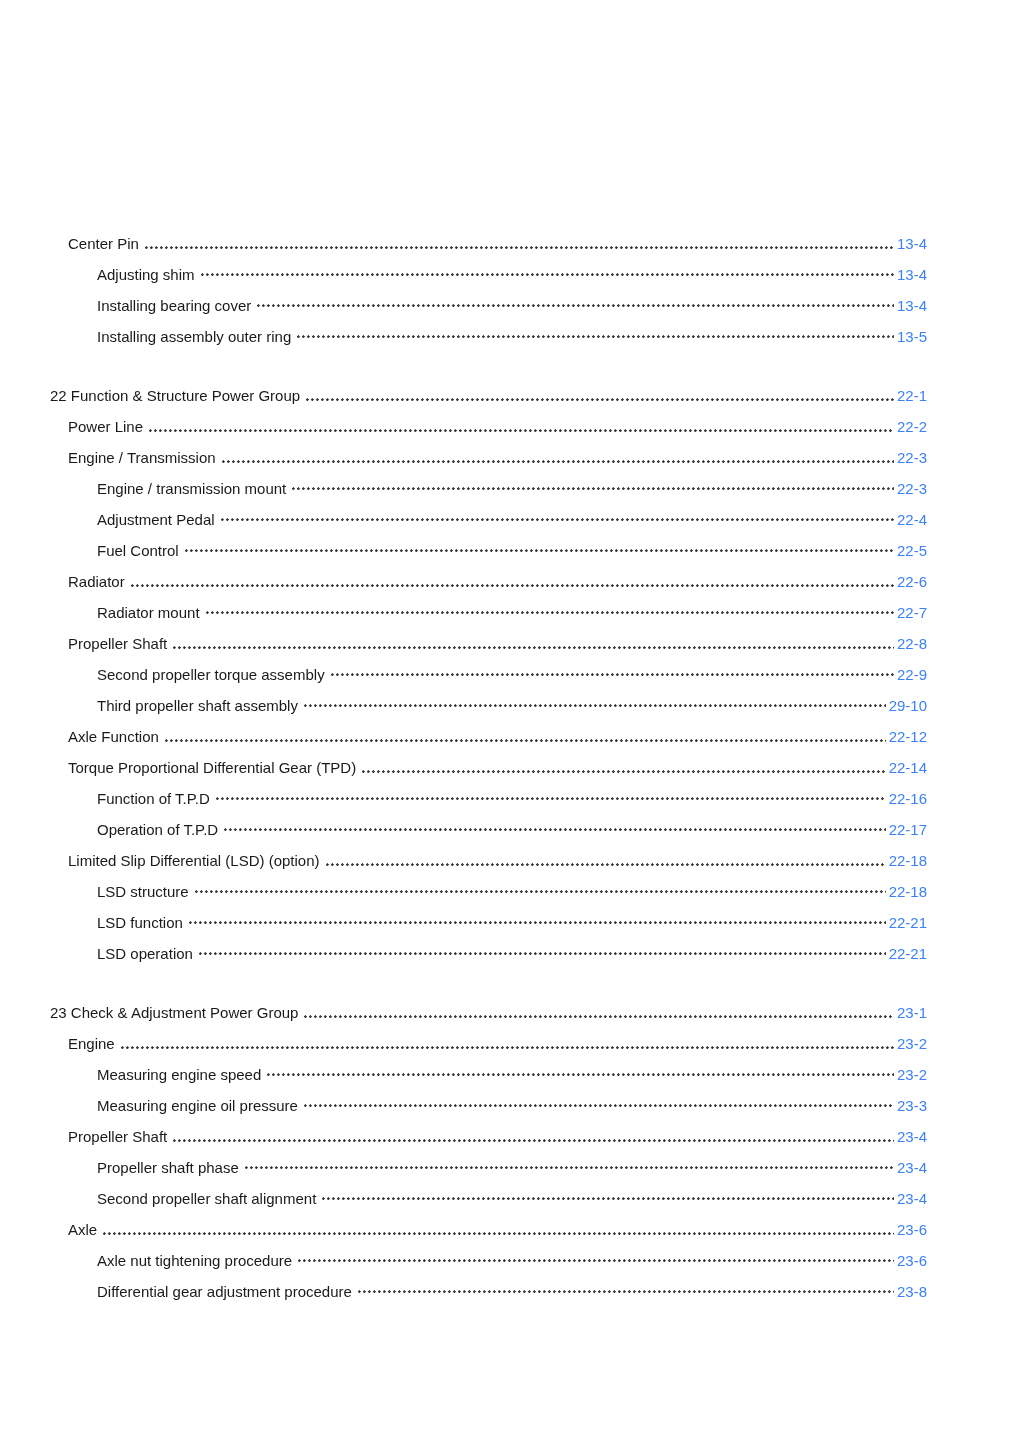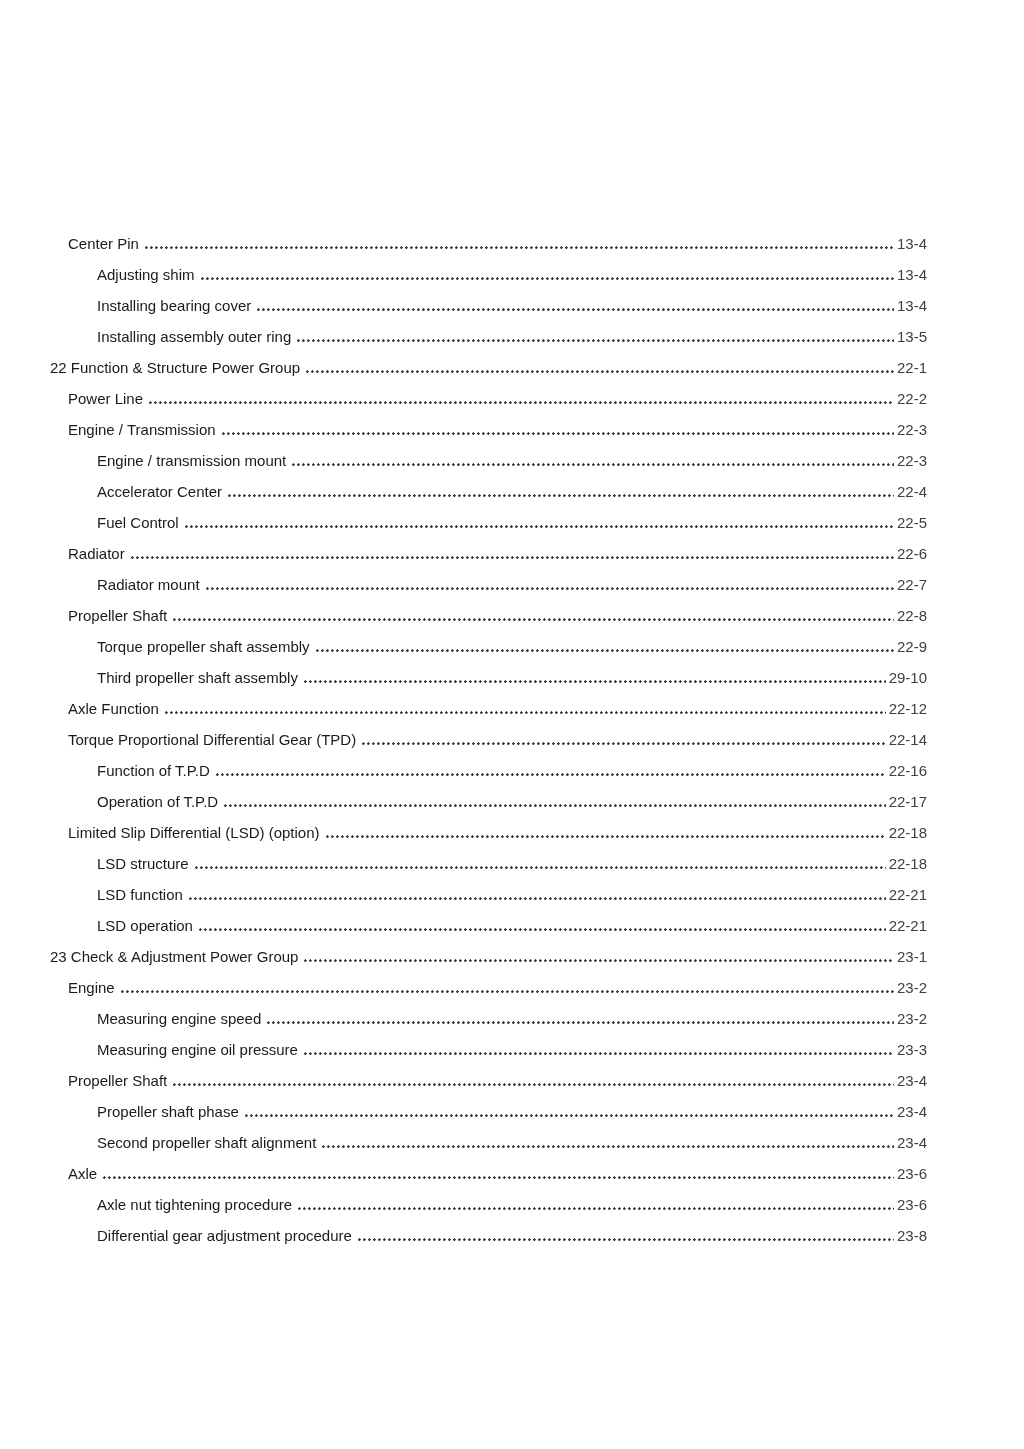--- a/index.html
+++ b/index.html
@@ -24,40 +24,40 @@
     padding: 228px 97px 0 50px;
   }
   .toc-row {
     display: flex;
     align-items: baseline;
     height: 31px;
     line-height: 31px;
     font-size: 15px;
     white-space: nowrap;
   }
-  .toc-row.level-0 { padding-left: 0; }
+  .toc-row.level-0 { padding-left: 0; margin-top: 28px; }
   .toc-row.level-1 { padding-left: 18px; }
-  .toc-row.level-2 { padding-left: 47px; }
+  .toc-row.level-2 { padding-left: 47px; align-items: center; }
   .toc-label {
     flex: 0 0 auto;
     color: #1a1a1a;
   }
   .toc-dots {
     flex: 1 1 auto;
     height: 3px;
     margin: 0 3px 0 6px;
     background-image: radial-gradient(circle at 1.4px 1.6px, #3c3c3c 1.05px, transparent 1.5px);
     background-size: 5px 3px;
     background-repeat: repeat-x;
     background-position: left bottom;
     min-width: 12px;
   }
   .toc-page {
     flex: 0 0 auto;
-    color: #404040;
+    color: #3b82f6;
     text-align: right;
   }
 </style>
 </head>
 <body>
 
 <div class="doc-page">
   <div class="toc-list" id="toc-list">
   <div class="toc-row level-1">
     <span class="toc-label">Center Pin</span>
@@ -101,21 +101,21 @@
     <span class="toc-page">22-3</span>
   </div>
 
   <div class="toc-row level-2">
     <span class="toc-label">Engine / transmission mount</span>
     <span class="toc-dots"></span>
     <span class="toc-page">22-3</span>
   </div>
 
   <div class="toc-row level-2">
-    <span class="toc-label">Accelerator Center</span>
+    <span class="toc-label">Adjustment Pedal</span>
     <span class="toc-dots"></span>
     <span class="toc-page">22-4</span>
   </div>
 
   <div class="toc-row level-2">
     <span class="toc-label">Fuel Control</span>
     <span class="toc-dots"></span>
     <span class="toc-page">22-5</span>
   </div>
 
@@ -131,21 +131,21 @@
     <span class="toc-page">22-7</span>
   </div>
 
   <div class="toc-row level-1">
     <span class="toc-label">Propeller Shaft</span>
     <span class="toc-dots"></span>
     <span class="toc-page">22-8</span>
   </div>
 
   <div class="toc-row level-2">
-    <span class="toc-label">Torque propeller shaft assembly</span>
+    <span class="toc-label">Second propeller torque assembly</span>
     <span class="toc-dots"></span>
     <span class="toc-page">22-9</span>
   </div>
 
   <div class="toc-row level-2">
     <span class="toc-label">Third propeller shaft assembly</span>
     <span class="toc-dots"></span>
     <span class="toc-page">29-10</span>
   </div>
 

